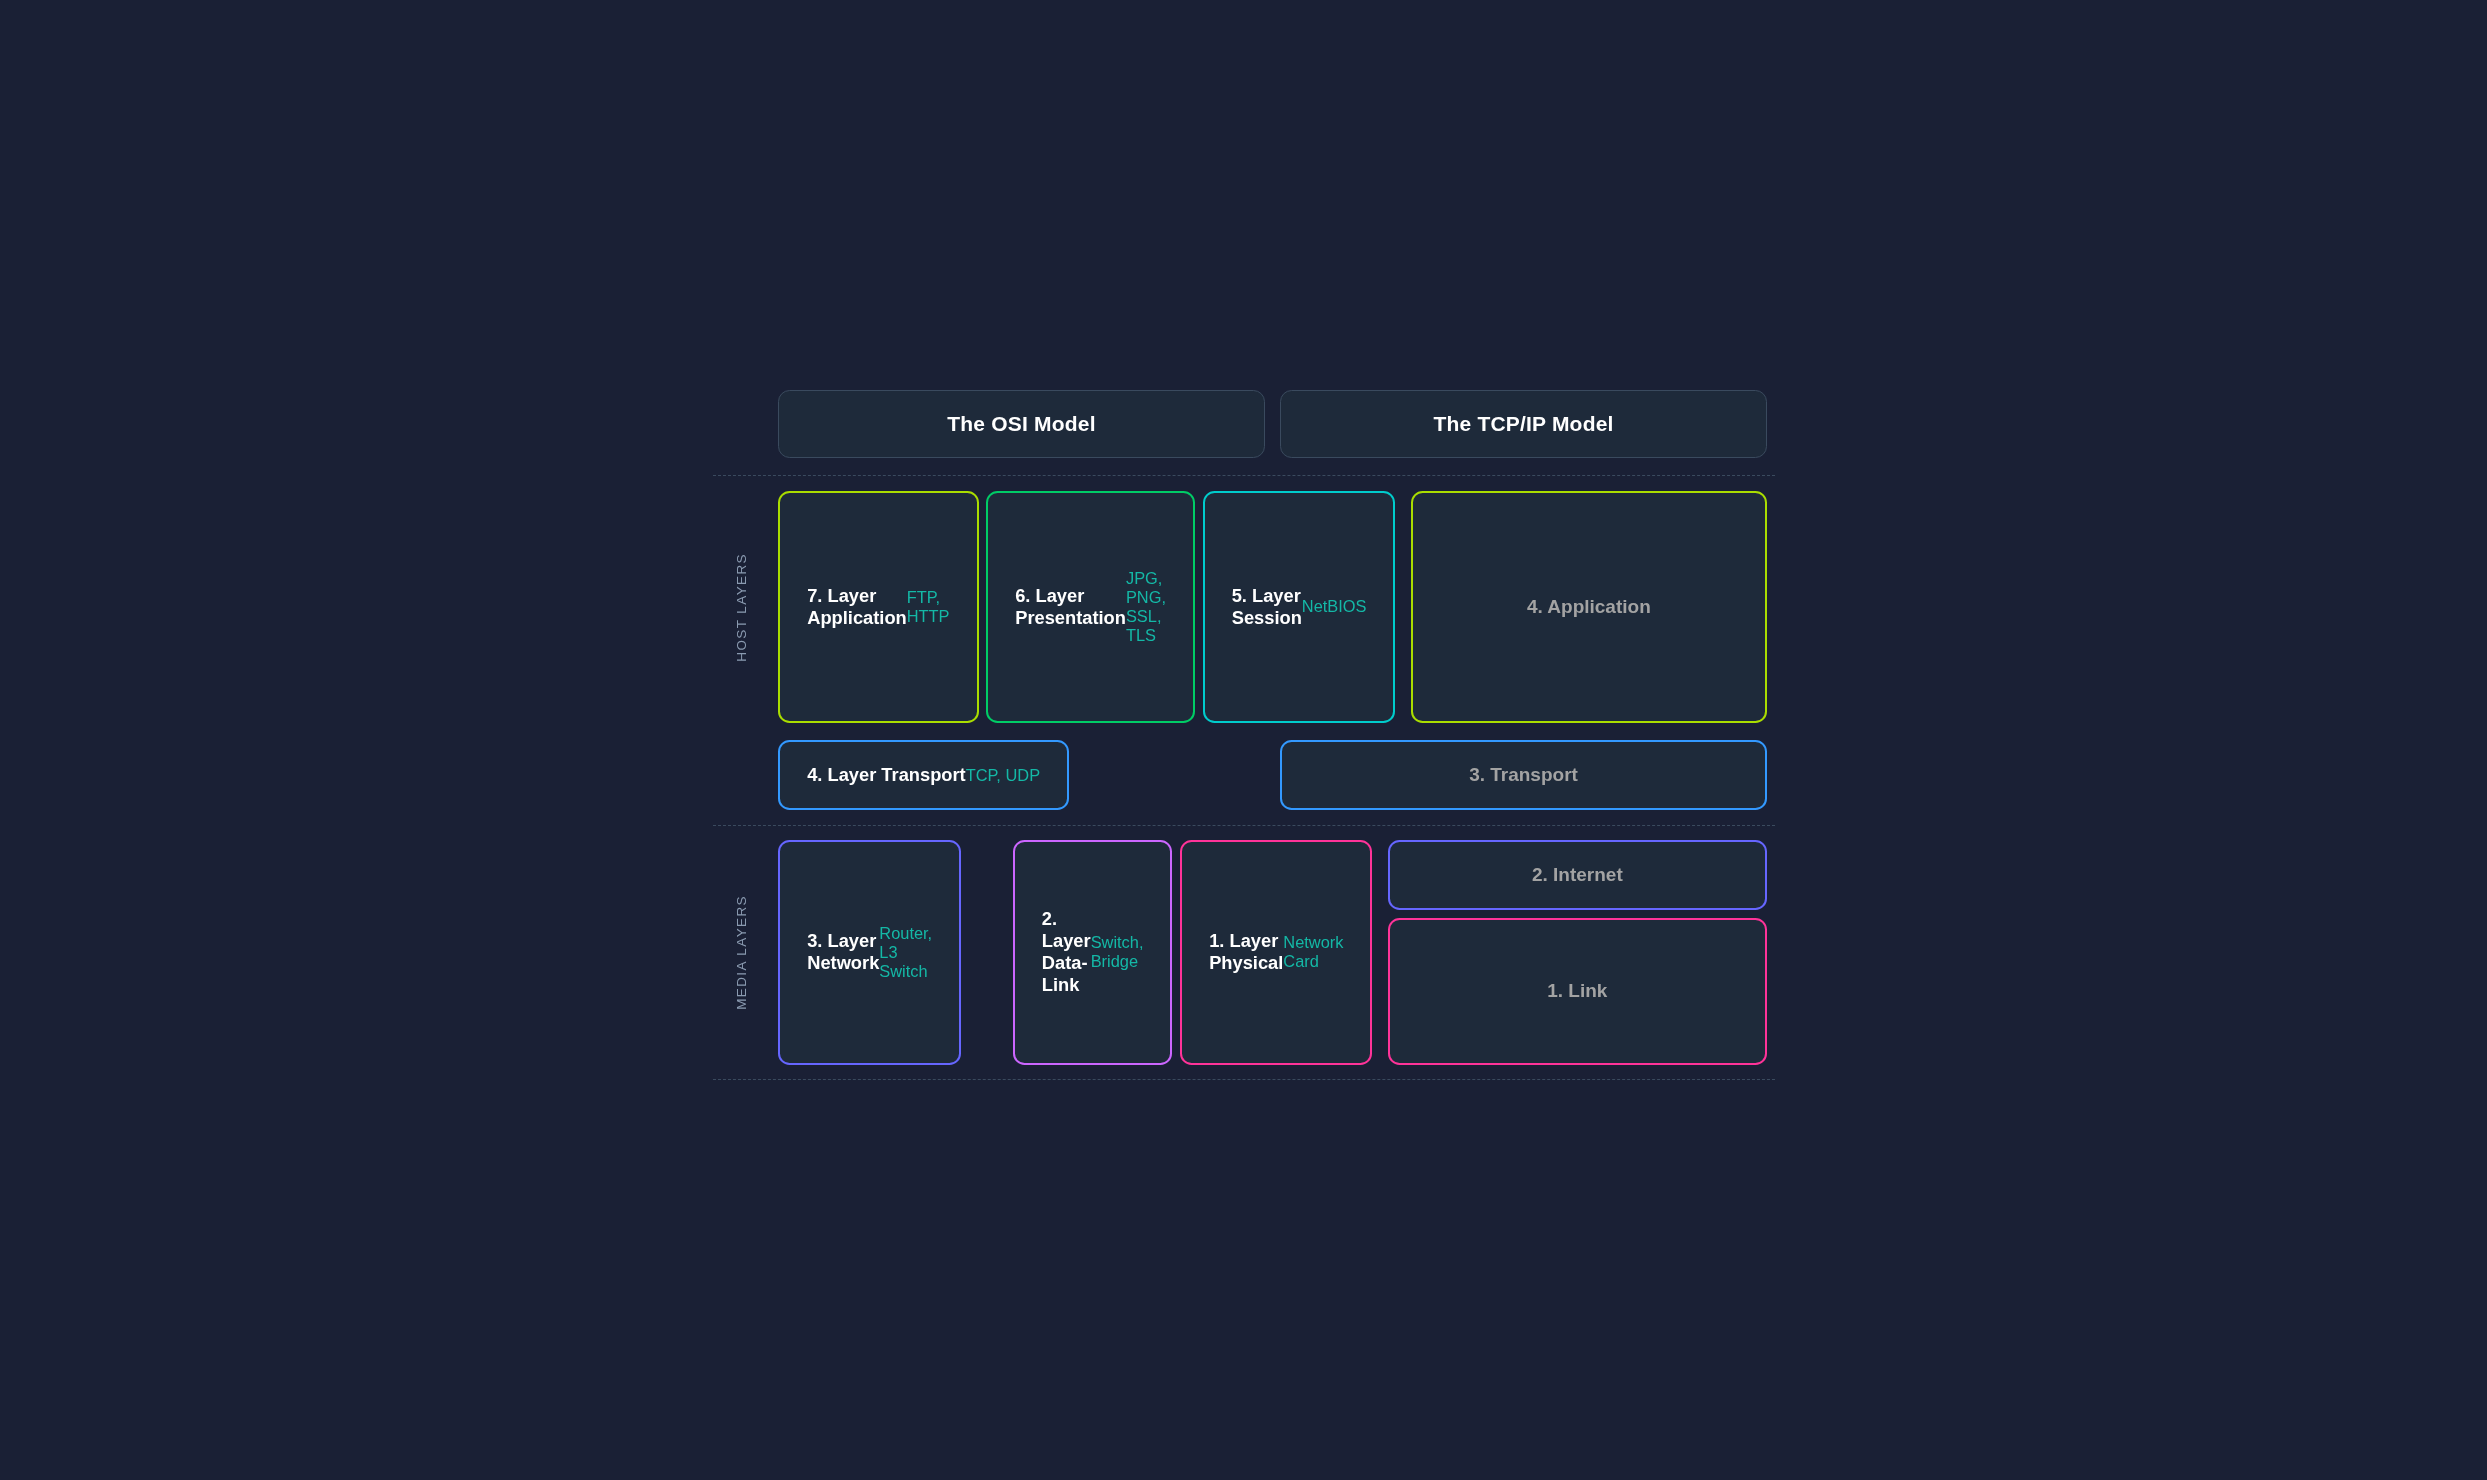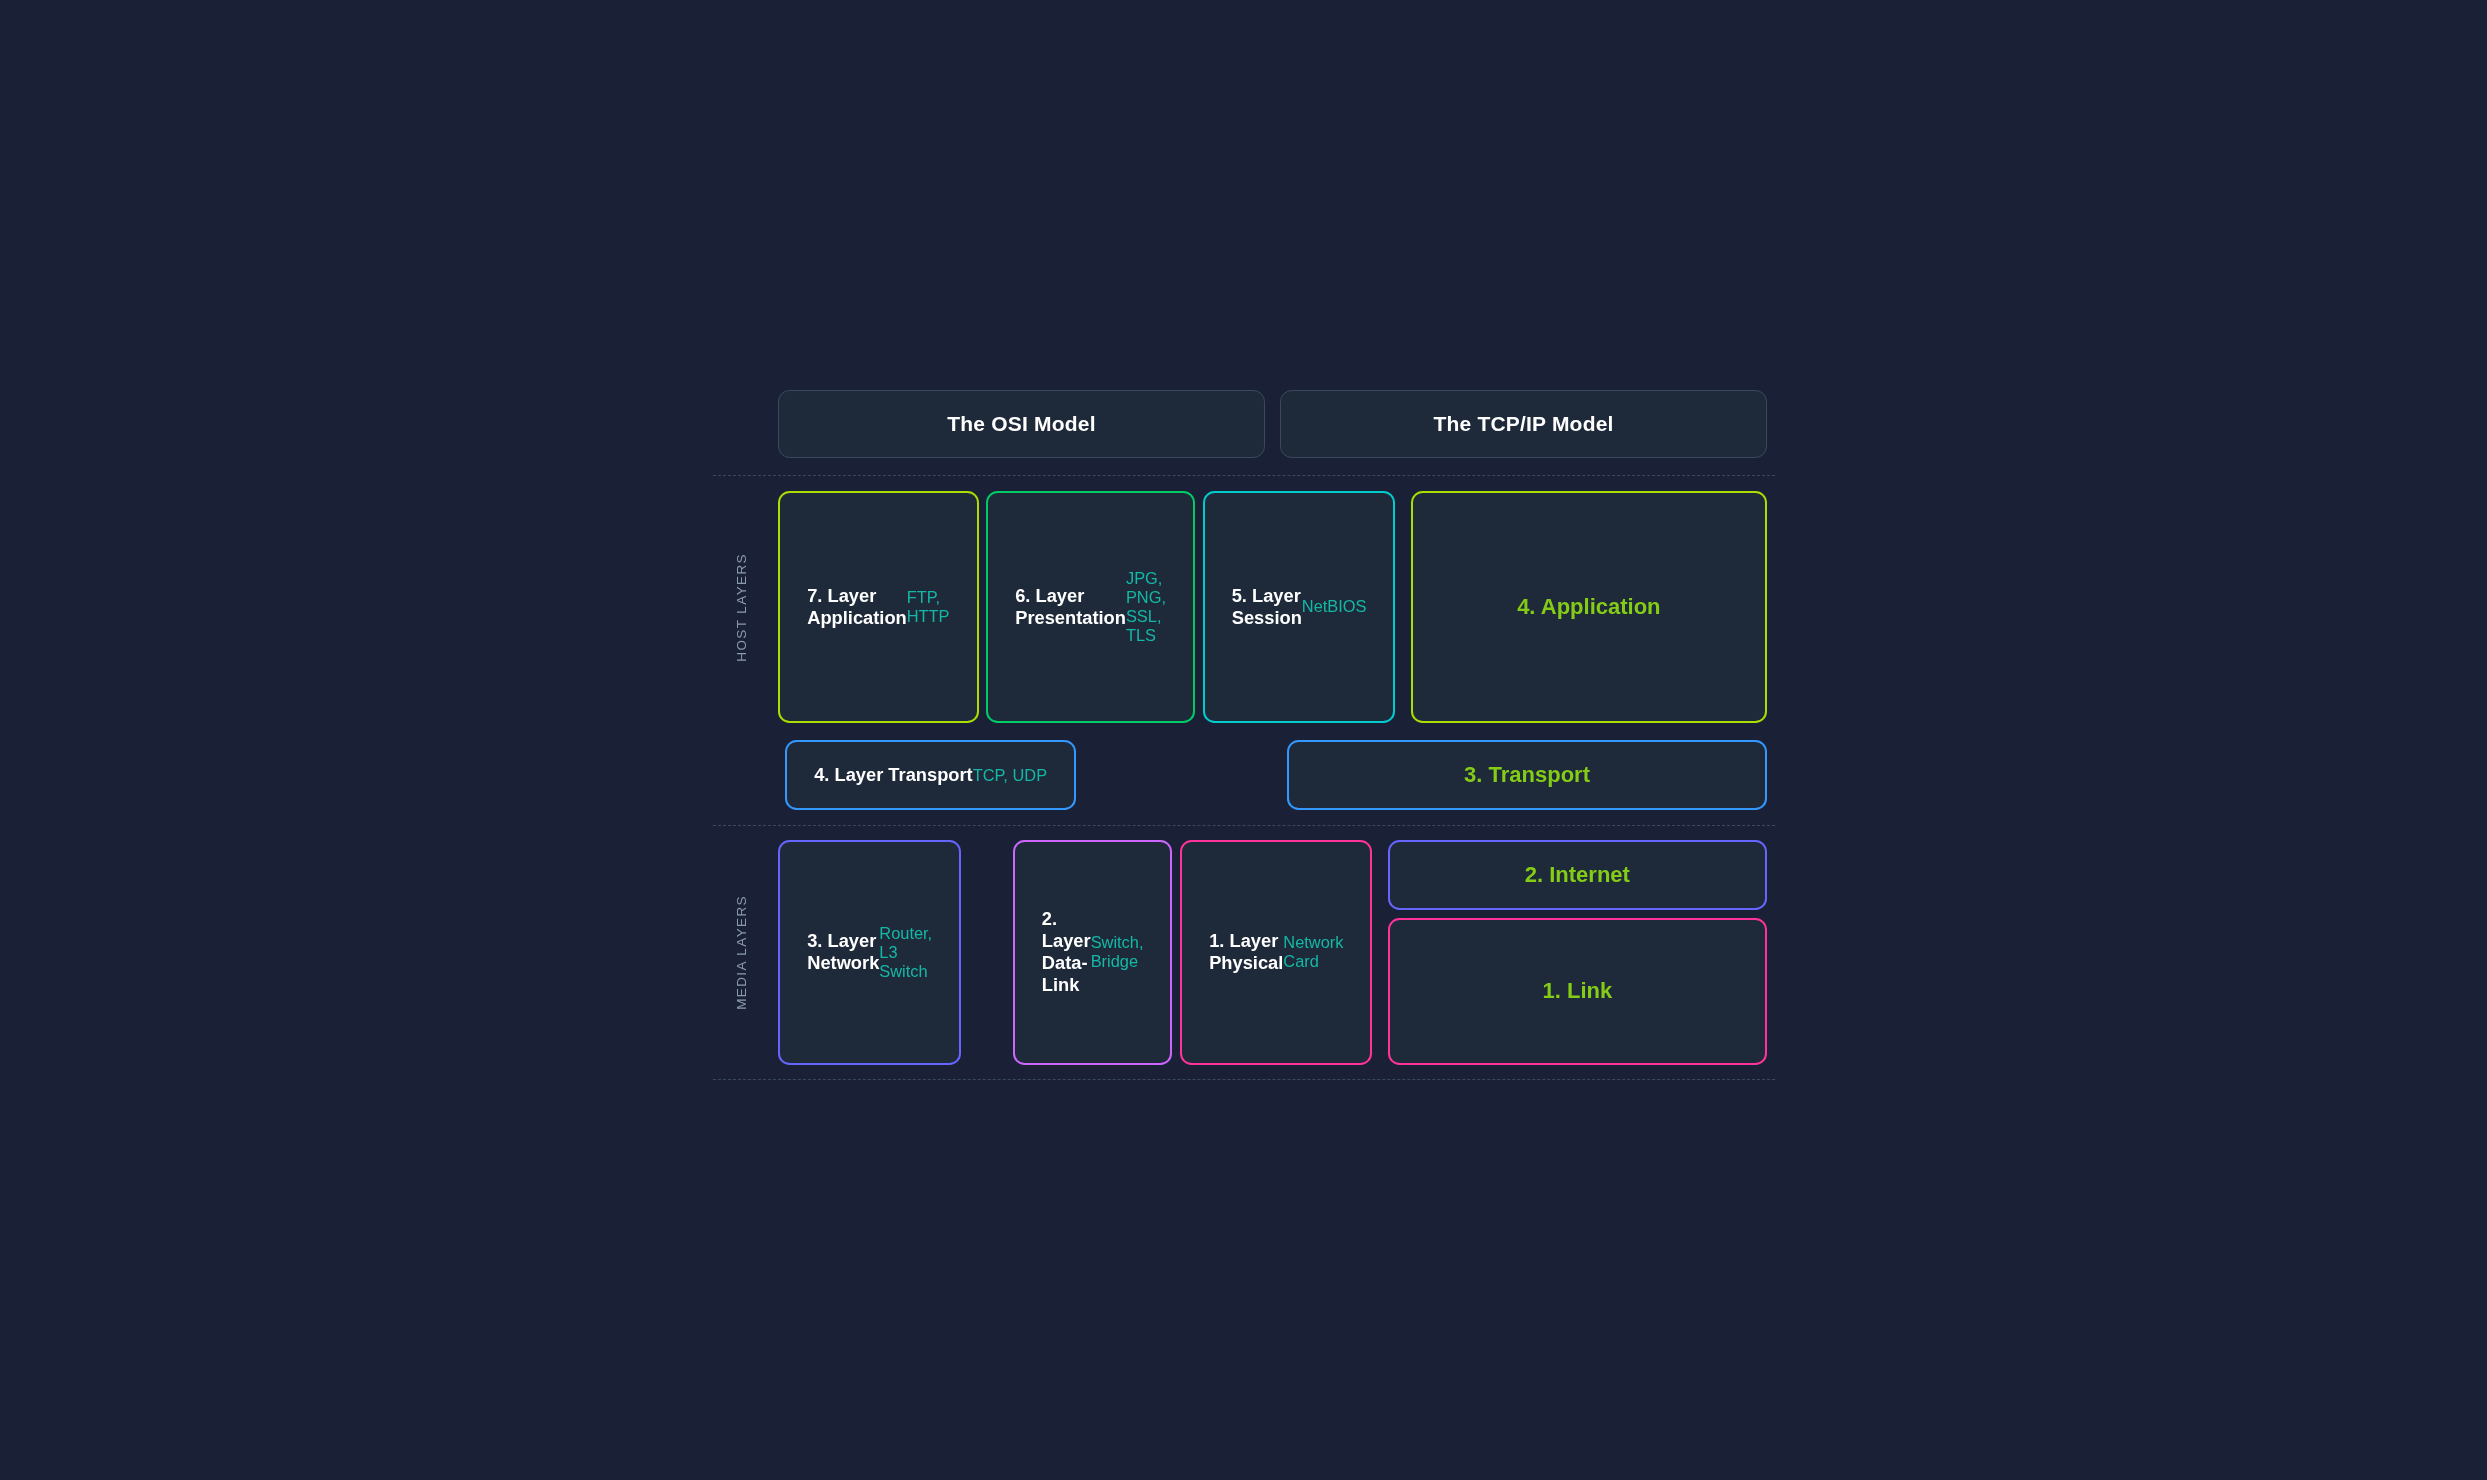--- a/index.html
+++ b/index.html
@@ -75,22 +75,22 @@
     
     .tcp-box {
       border-radius: 11.6px;
       display: flex;
       align-items: center;
       justify-content: center;
       background-color: #1e2a3a;
     }
 
     .tcp-box .tcp-label {
-      color: #84cc16;
-      font-size: 22px;
+      color: #a3a3a3;
+      font-size: 19px;
       font-weight: 600;
     }
 
     
     .border-yellow-green { border: 2.4px solid #aadd00; }
     .border-green { border: 2.4px solid #00cc66; }
     .border-teal { border: 2.4px solid #00cccc; }
     .border-blue { border: 2.4px solid #3399ff; }
     .border-indigo { border: 2.4px solid #6666ff; }
     .border-purple-pink { border: 2.4px solid #cc66ff; }
@@ -169,21 +169,21 @@
       </div>
     </div>
 
     <div style="padding: 4.8px 7.7px; display: flex;">
       <div class="tcp-box border-yellow-green" style="width:100%; min-height: 232px;">
         <span class="tcp-label">4. Application</span>
       </div>
     </div>
   </div>
 
-  <div class="host-group" style="margin-top: 7.7px; gap: 7px;">
+  <div class="host-group" style="margin-top: 7.7px;">
     <div style="display:flex; align-items:center; justify-content:center; padding: 7.7px 0;"></div>
     <div class="osi-layers-col">
       <div class="layer-box border-blue">
         <span class="layer-name">4. Layer Transport</span>
         <span class="layer-protocol">TCP, UDP</span>
       </div>
     </div>
     <div style="padding: 4.8px 7.7px; display: flex;">
       <div class="tcp-box border-blue" style="width:100%; min-height: 70px;">
         <span class="tcp-label">3. Transport</span>

